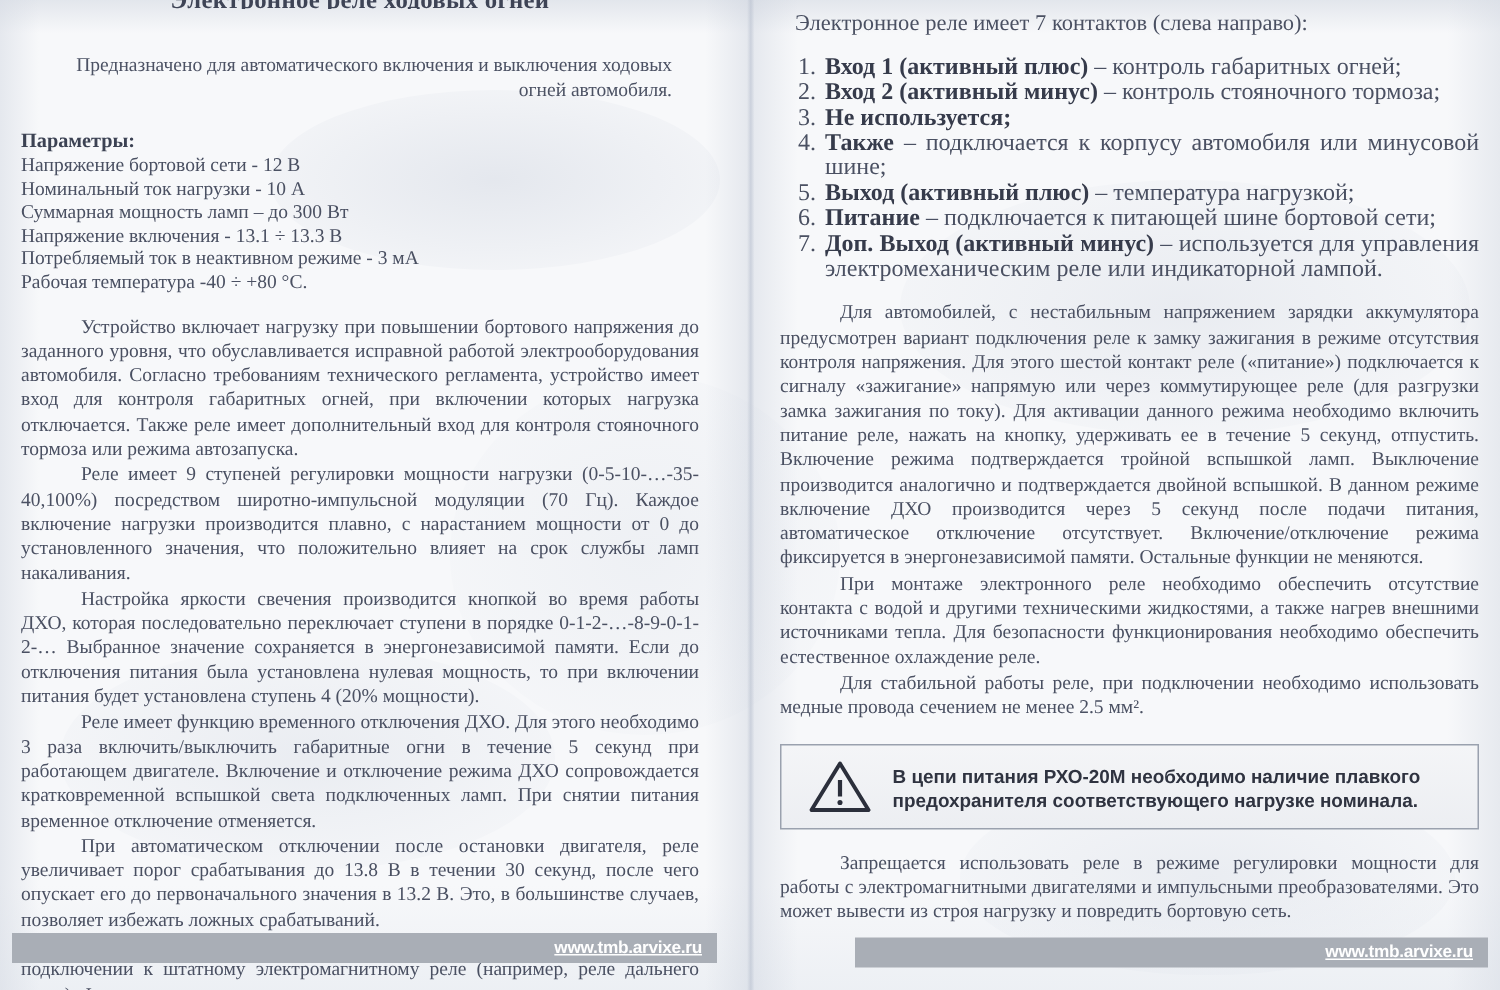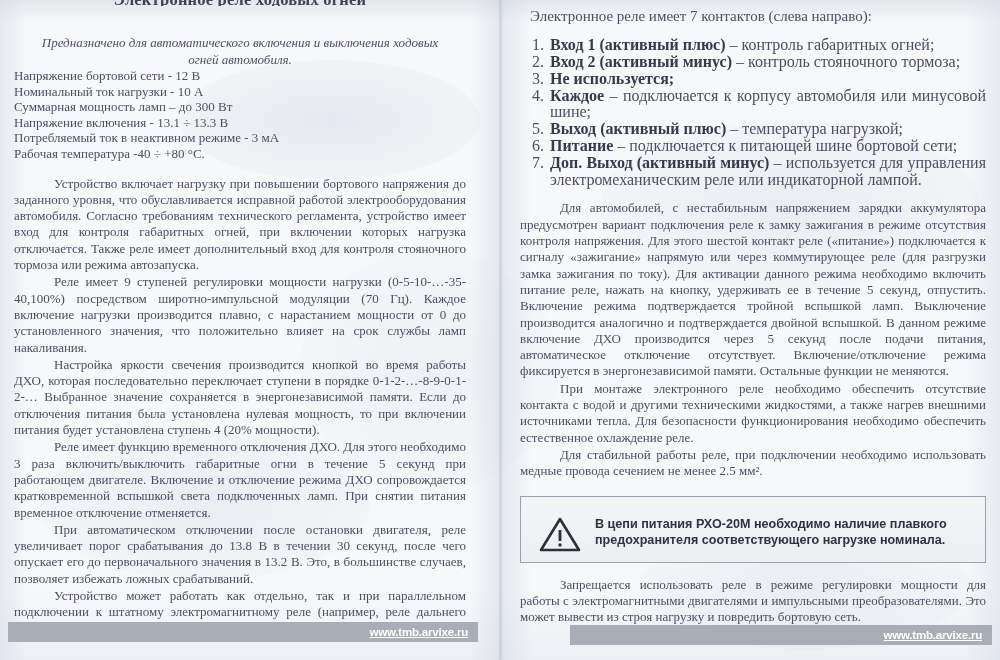--- a/index.html
+++ b/index.html
@@ -68,24 +68,23 @@
     height: 12px;
     overflow: hidden;
     line-height: 12px;
     position: relative;
     top: -6px;
   }
 
   .intro {
     font-size: 13px;
     line-height: 17px;
-    text-align: center;
+    text-align: right;
     margin: 22px 18px 0 18px;
     color: #4c5264;
-    font-style: italic;
   }
 
   .params-head {
     font-size: 13.5px;
     font-weight: bold;
     margin: 18px 0 0 0;
     color: #3c4253;
   }
   .params {
     margin: 0;
@@ -140,22 +139,22 @@
     text-align: right;
     color: #4a5062;
   }
   ol.contacts b { color: #363b4b; }
 
   .warn-box {
     margin: 16px 0 0 0;
     border: 1px solid #9aa1ae;
     background: linear-gradient(180deg,#f4f5f7,#eceef2);
     display: flex;
-    align-items: flex-start;
-    padding: 19px 12px 9px 10px;
+    align-items: flex-end;
+    padding: 9px 12px 9px 10px;
     box-sizing: border-box;
   }
   .warn-icon {
     flex: 0 0 auto;
     width: 58px;
     display: flex;
     justify-content: center;
     align-items: center;
   }
   .warn-text {
@@ -211,20 +210,21 @@
   <div class="blotch b4"></div>
   <div class="blotch b5"></div>
   <div class="fold"></div>
 
   <div class="col col-left">
 
     <h1 class="doc-title">Электронное реле ходовых огней</h1>
 
     <p class="intro">Предназначено для автоматического включения и выключения ходовых огней автомобиля.</p>
 
+    <div class="params-head">Параметры:</div>
 
     <ul class="params">
       <li>Напряжение бортовой сети - 12 В</li>
       <li>Номинальный ток нагрузки - 10 А</li>
       <li>Суммарная мощность ламп – до 300 Вт</li>
       <li>Напряжение включения - 13.1 ÷ 13.3 В</li>
       <li>Потребляемый ток в неактивном режиме - 3 мА</li>
       <li>Рабочая температура  -40 ÷ +80 °С.</li>
     </ul>
 
@@ -248,21 +248,21 @@
       <li>
         <b>Вход 1 (активный плюс)</b><span> – контроль габаритных огней;</span>
       </li>
       <li>
         <b>Вход 2 (активный минус)</b><span> – контроль стояночного тормоза;</span>
       </li>
       <li>
         <b>Не используется;</b><span></span>
       </li>
       <li>
-        <b>Каждое</b><span> – подключается к корпусу автомобиля или минусовой шине;</span>
+        <b>Также</b><span> – подключается к корпусу автомобиля или минусовой шине;</span>
       </li>
       <li>
         <b>Выход  (активный плюс)</b><span> – температура нагрузкой;</span>
       </li>
       <li>
         <b>Питание</b><span> – подключается к питающей шине бортовой сети;</span>
       </li>
       <li>
         <b>Доп. Выход (активный минус)</b><span> – используется для управления электромеханическим реле или индикаторной лампой.</span>
       </li>

